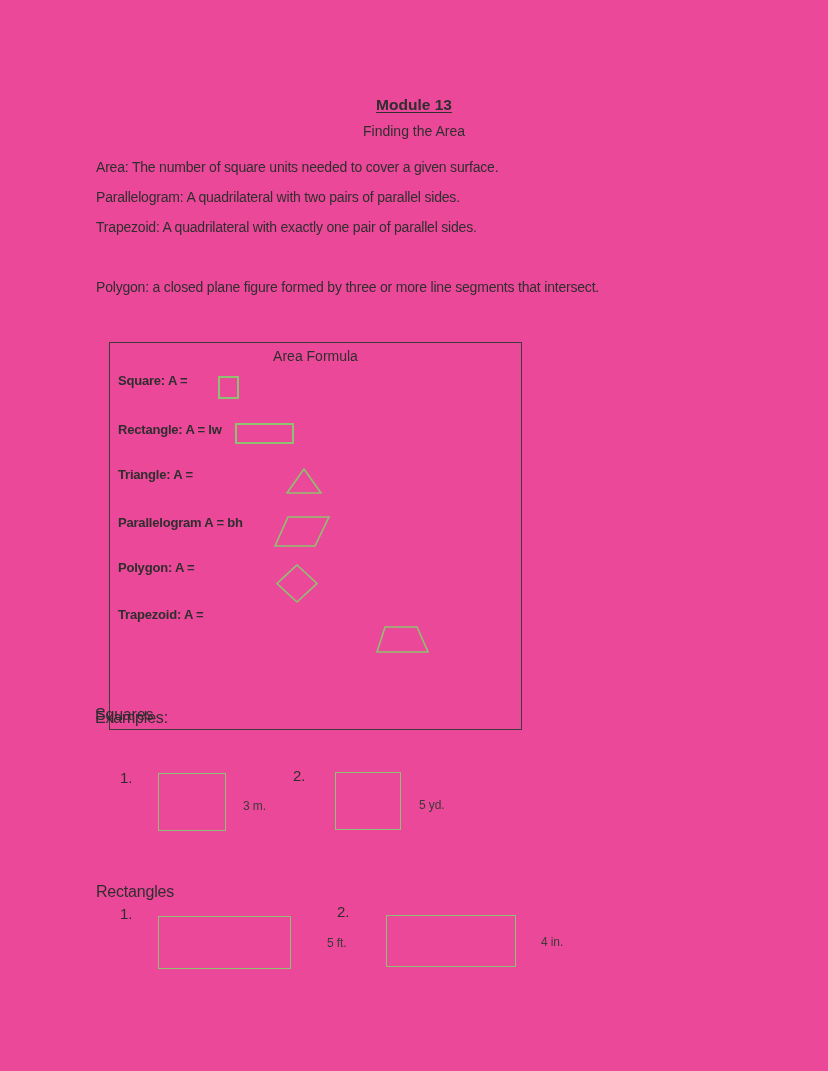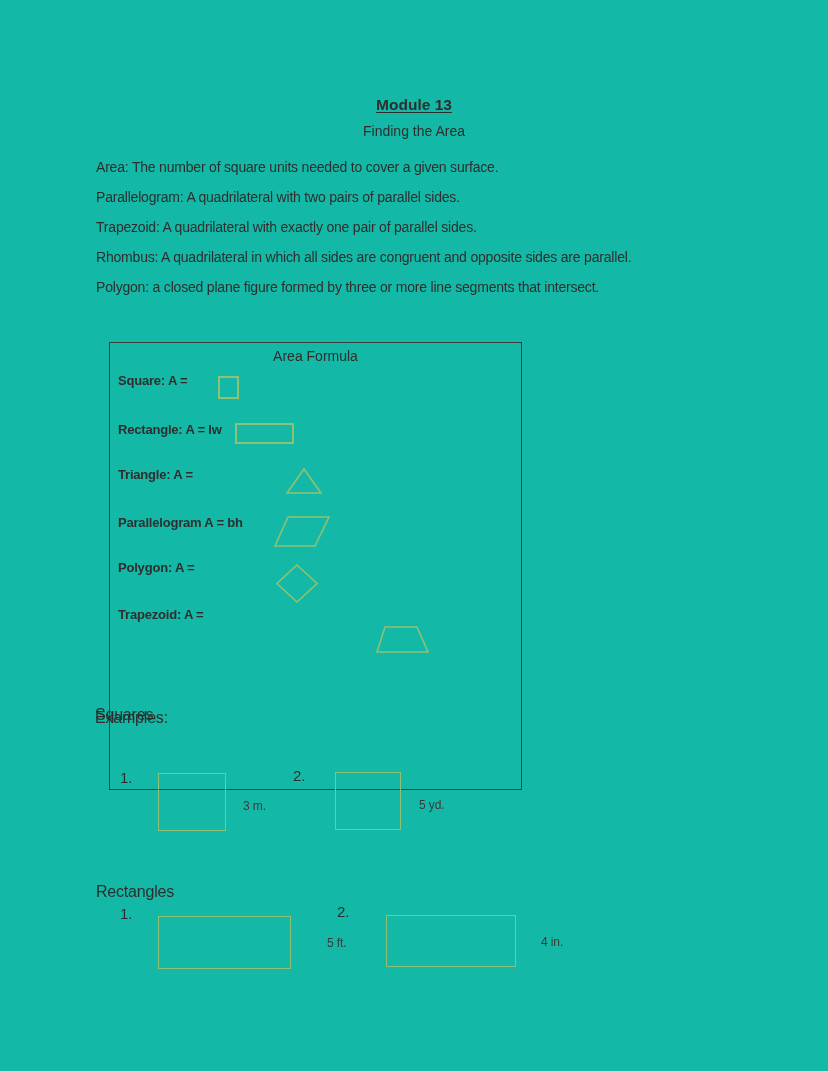--- a/index.html
+++ b/index.html
@@ -1,38 +1,38 @@
 <!DOCTYPE html>
 <html><head>
 <meta charset="utf-8">
 <style>
   html, body { margin: 0; padding: 0; background: #ffffff; }
   .page {
     position: relative;
     width: 828px;
     height: 1071px;
-    background: #14b8a6;
+    background: #ec4899;
     font-family: "Liberation Sans", sans-serif;
     color: #2e2e2e;
     overflow: hidden;
   }
   .abs { position: absolute; }
   .centered { left: 0; width: 828px; text-align: center; }
   .doc-title {
     top: 96px;
     font-size: 15.5px;
     font-weight: bold;
     text-decoration: underline;
     text-underline-offset: 2px;
   }
   .doc-subtitle { top: 123px; font-size: 14px; }
   .def { left: 96px; font-size: 14px; letter-spacing: -0.2px; white-space: nowrap; }
   .formula-box {
     left: 109px; top: 342px;
-    width: 413px; height: 448px;
+    width: 413px; height: 388px;
     border: 1.5px solid #3c3c3c;
     box-sizing: border-box;
   }
   .fb-title { top: 5px; left: 0; width: 100%; text-align: center; font-size: 14px; }
   .fb-label { left: 8px; font-size: 13px; font-weight: 600; letter-spacing: -0.2px; white-space: nowrap; }
   .green-rect { border: 2px solid #8fc172; box-sizing: border-box; background: transparent; }
   .ex-rect { border: 1.5px solid #8fc172; box-sizing: border-box; background: transparent; }
   .shape-svg { display: block; }
   .sec-heading { font-size: 16px; letter-spacing: -0.2px; }
   .ex-num { font-size: 15px; }
@@ -42,21 +42,20 @@
 <body>
 
 <div class="page">
 
   <div class="abs centered doc-title">Module 13</div>
   <div class="abs centered doc-subtitle">Finding the Area</div>
 
   <div class="abs def" style="top:159px">Area: The number of square units needed to cover a given surface.</div>
   <div class="abs def" style="top:189px">Parallelogram: A quadrilateral with two pairs of parallel sides.</div>
   <div class="abs def" style="top:219px">Trapezoid: A quadrilateral with exactly one pair of parallel sides.</div>
-  <div class="abs def" style="top:249px">Rhombus: A quadrilateral in which all sides are congruent and opposite sides are parallel.</div>
   <div class="abs def" style="top:279px">Polygon: a closed plane figure formed by three or more line segments that intersect.</div>
 
   <div class="abs formula-box">
     <div class="abs fb-title">Area Formula</div>
 
     <div class="abs fb-label" style="top:30px">Square: A =</div>
     <div class="abs fb-label" style="top:79px">Rectangle: A = lw</div>
     <div class="abs fb-label" style="top:124px">Triangle: A =</div>
     <div class="abs fb-label" style="top:172px">Parallelogram A = bh</div>
     <div class="abs fb-label" style="top:217px">Polygon: A =</div>

